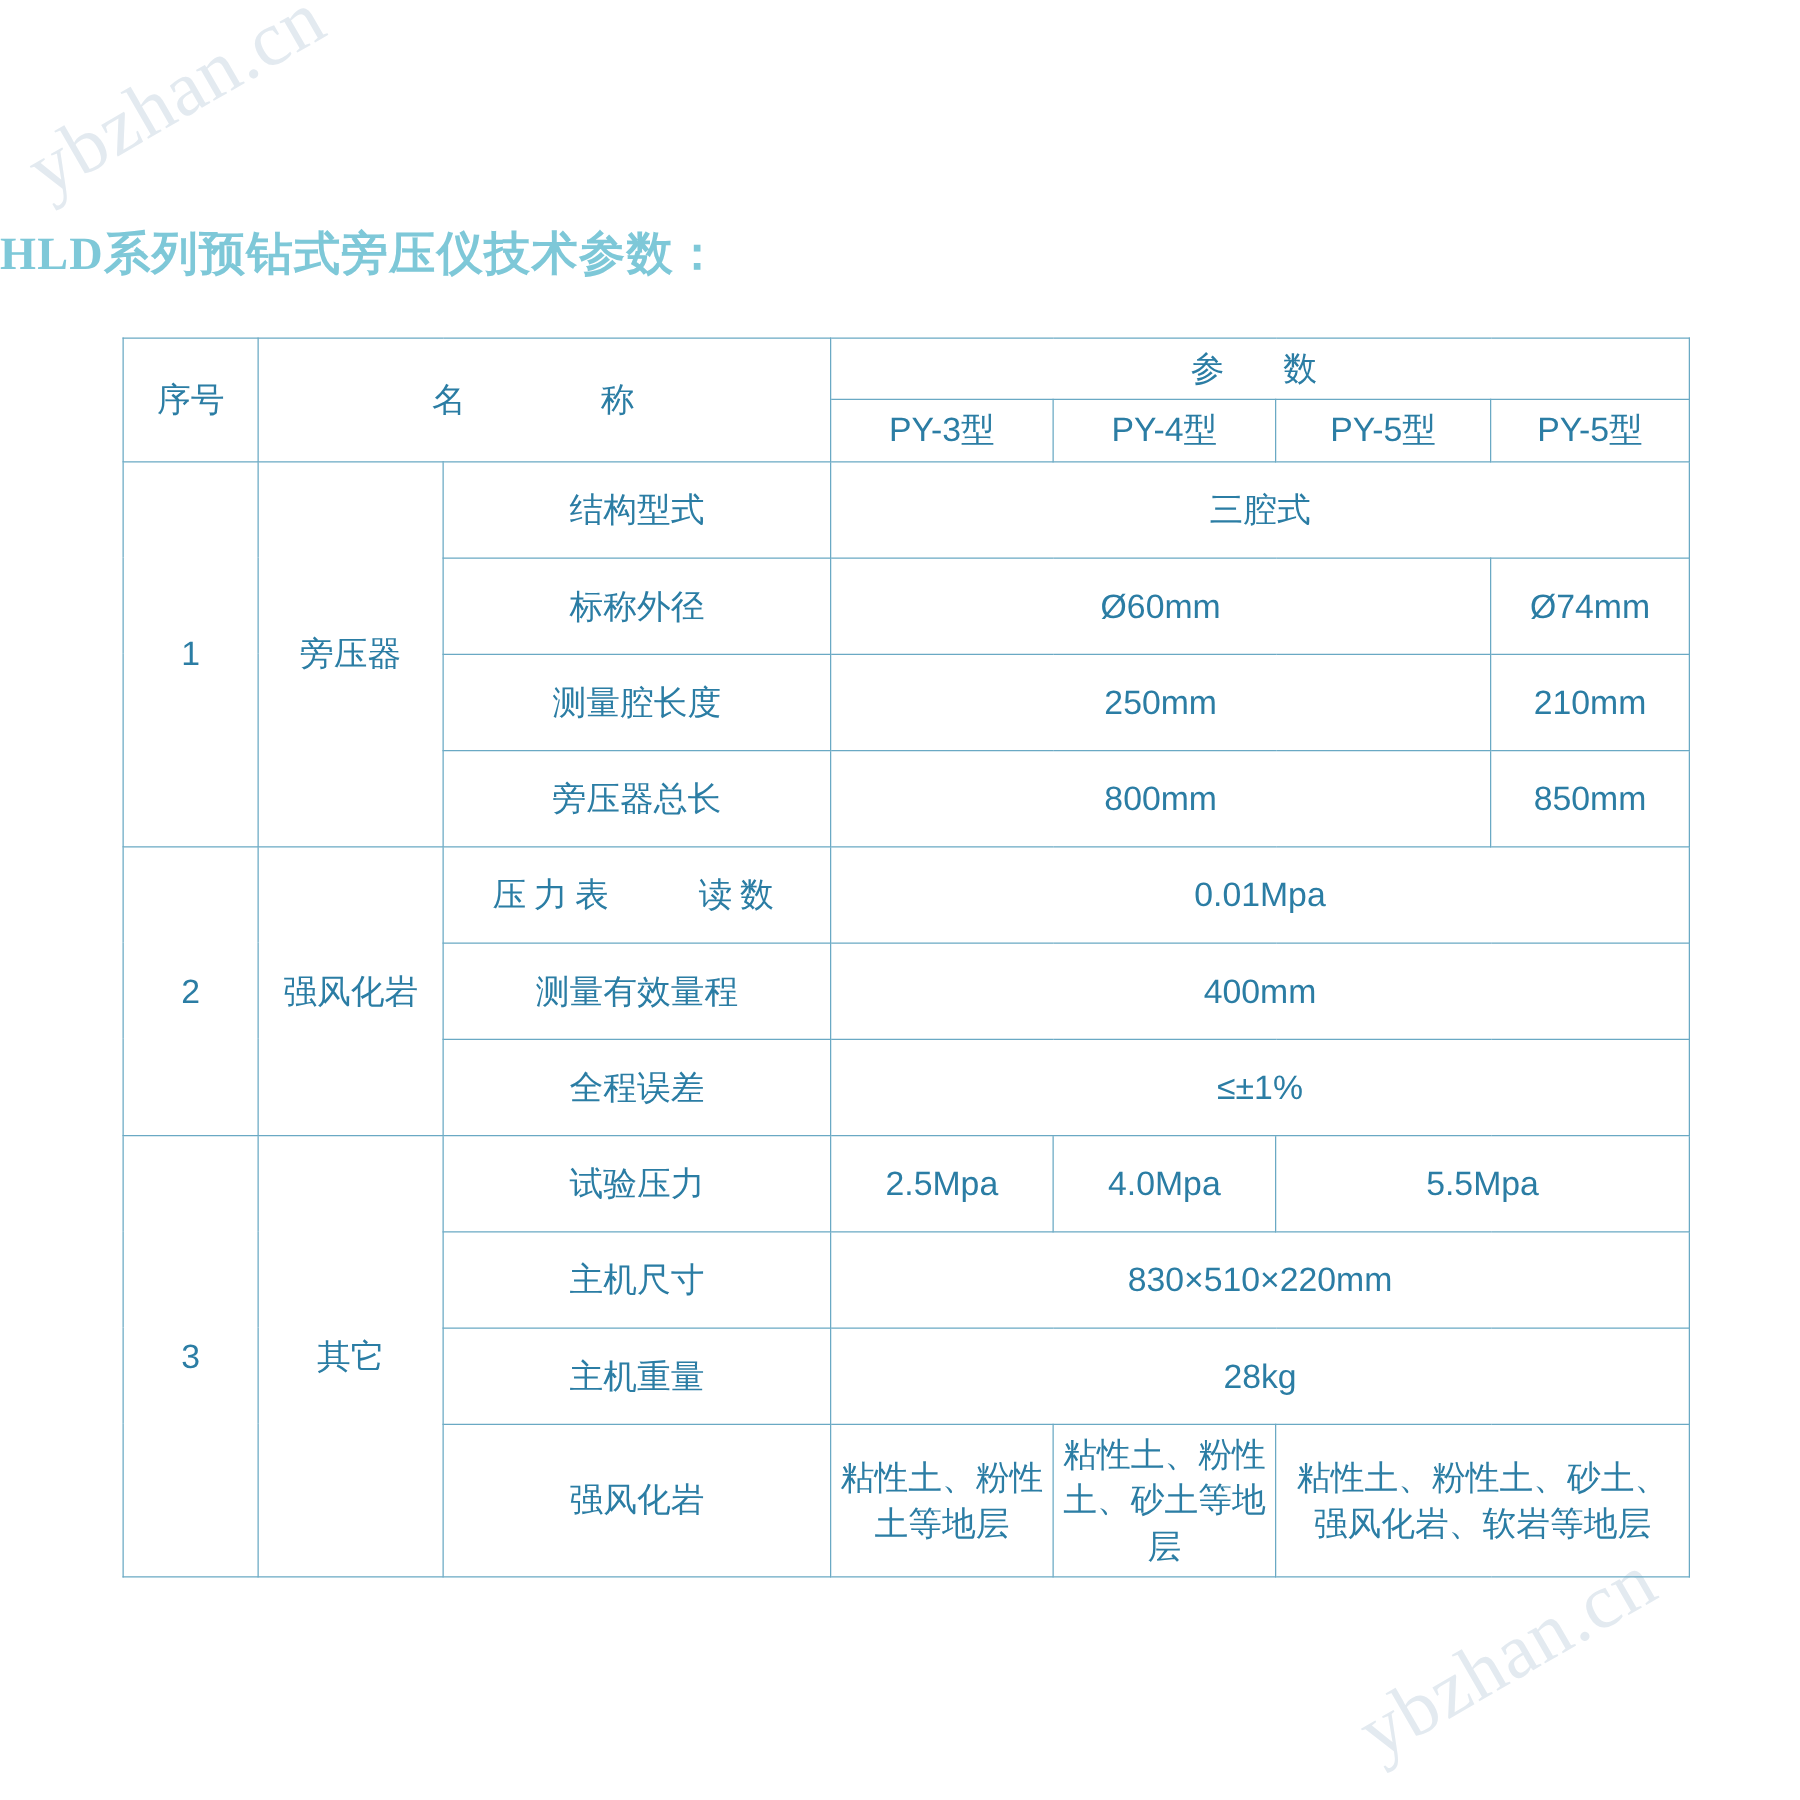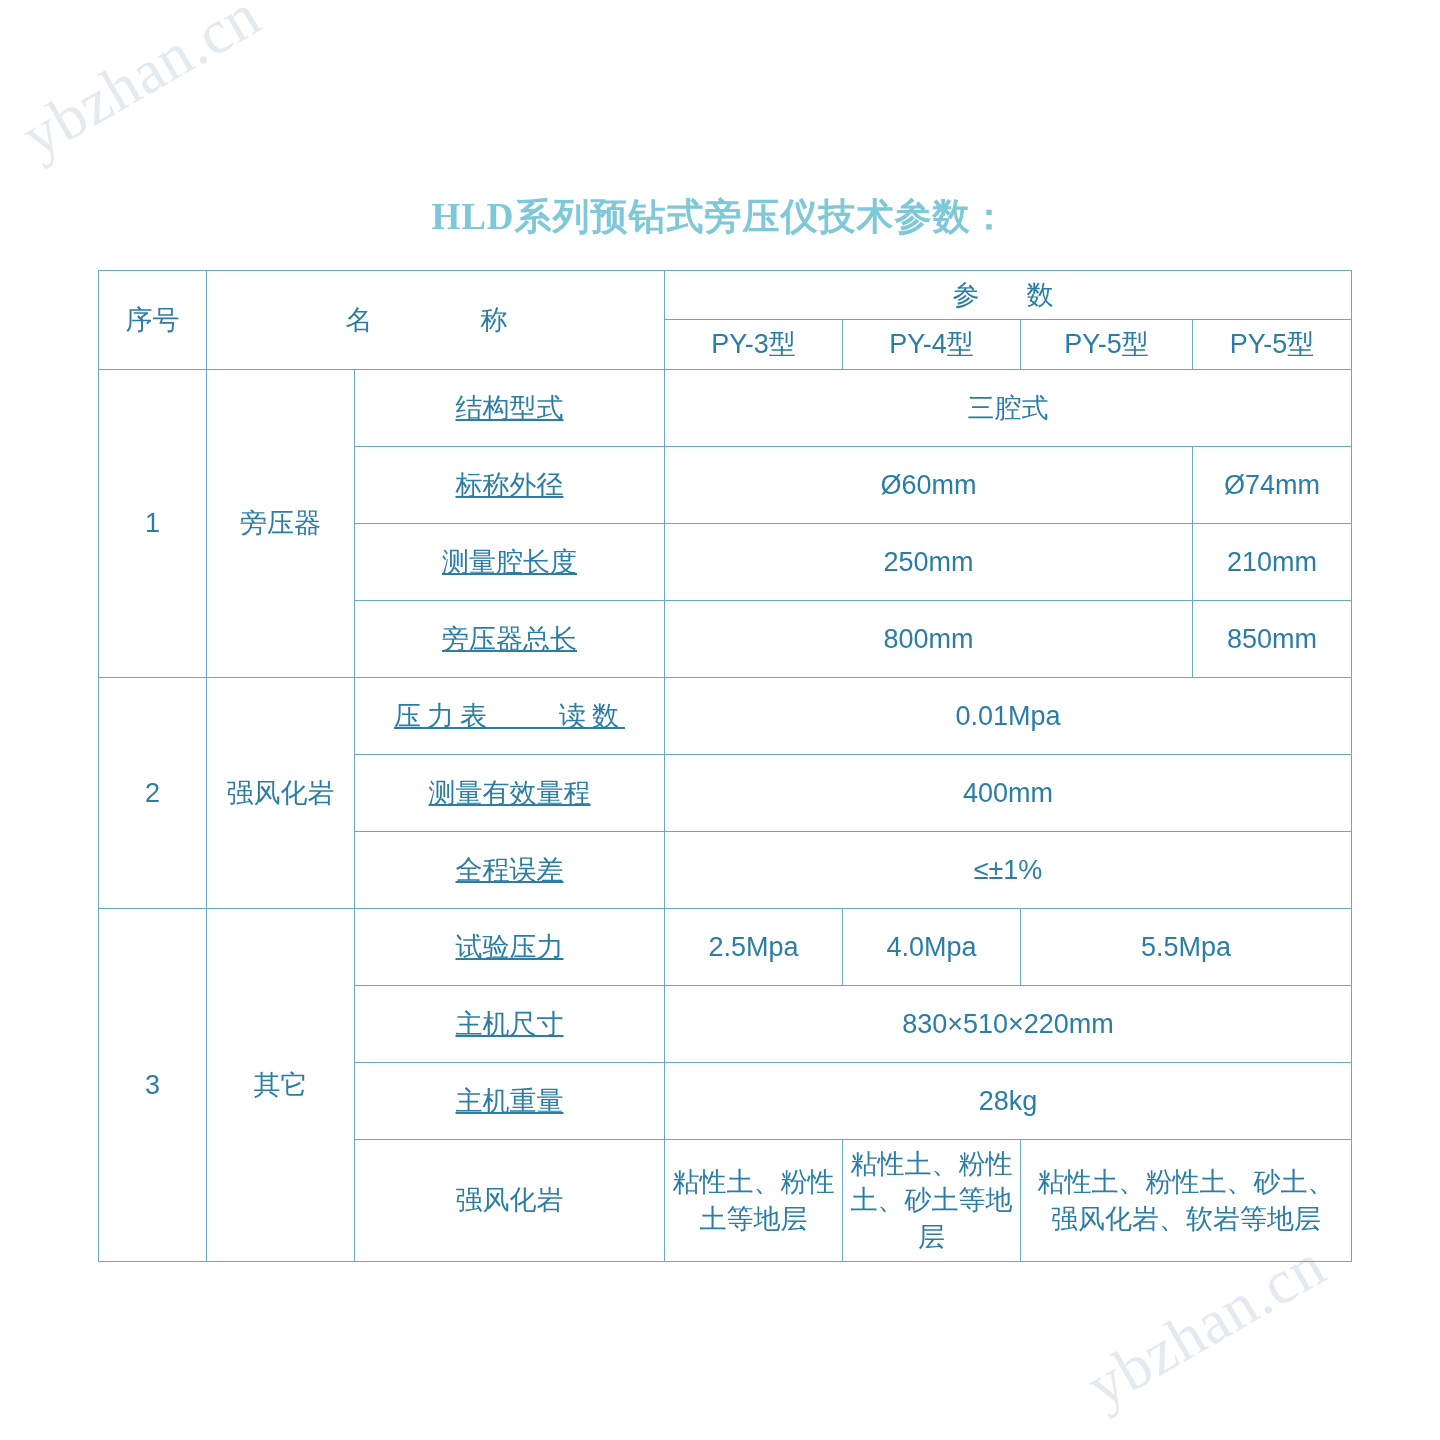--- a/index.html
+++ b/index.html
@@ -24,24 +24,23 @@
     letter-spacing: 1px;
     transform: rotate(-30deg);
     user-select: none;
     white-space: nowrap;
   }
   .wm-1 { left: 10px;  top: 40px; }
   .wm-2 { left: 1075px; top: 1290px; }
 
   .page-title {
     position: absolute;
-    top: 192px;
+    top: 178px;
     left: 0;
     width: 100%;
-    text-align: center;
     font-family: "Liberation Serif", serif;
     font-size: 37px;
     font-weight: bold;
     color: #7ec8d8;
     letter-spacing: 1px;
   }
 
   table.spec {
     position: absolute;
     top: 270px;
@@ -66,21 +65,21 @@
   .c-p1     { width: 178px; }
   .c-p2     { width: 178px; }
   .c-p3     { width: 172px; }
   .c-p4     { width: 159px; }
 
   .hdr-param  { font-size: 28px; letter-spacing: 10px; margin-top: 13px; }
   .hdr-no     { font-size: 28px; }
   .hdr-name   { font-size: 28px; letter-spacing: 18px; }
   .hdr-model  { font-size: 26px; margin-left: 12px; }
 
-  .tall { height: 64px; text-decoration: underline; }
+  .tall { height: 64px; }
   .wide-label { letter-spacing: 6px; }
   .range-cell { font-size: 25px; line-height: 1.5; padding: 10px 6px; }
 </style>
 </head>
 <body>
 
 <div class="watermark wm-1">ybzhan.cn</div>
 <div class="watermark wm-2">ybzhan.cn</div>
 
 <div class="page-title">HLD系列预钻式旁压仪技术参数：</div>

